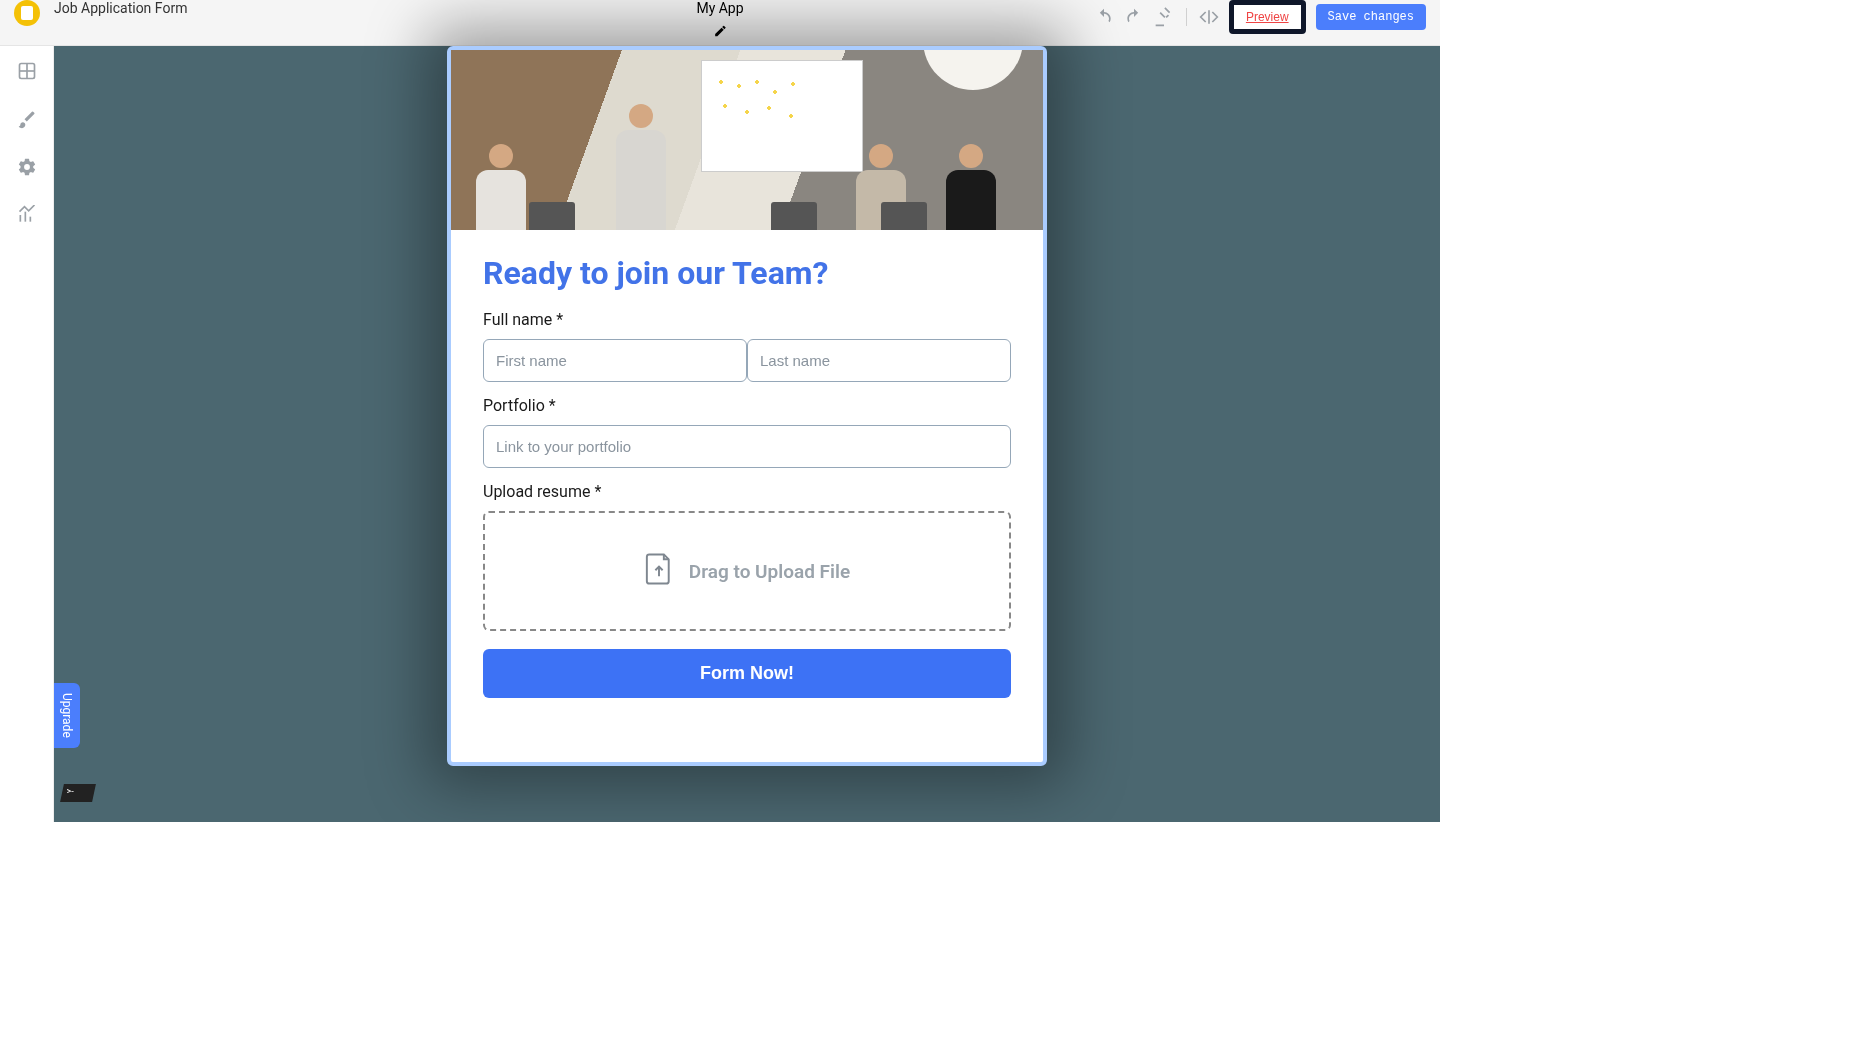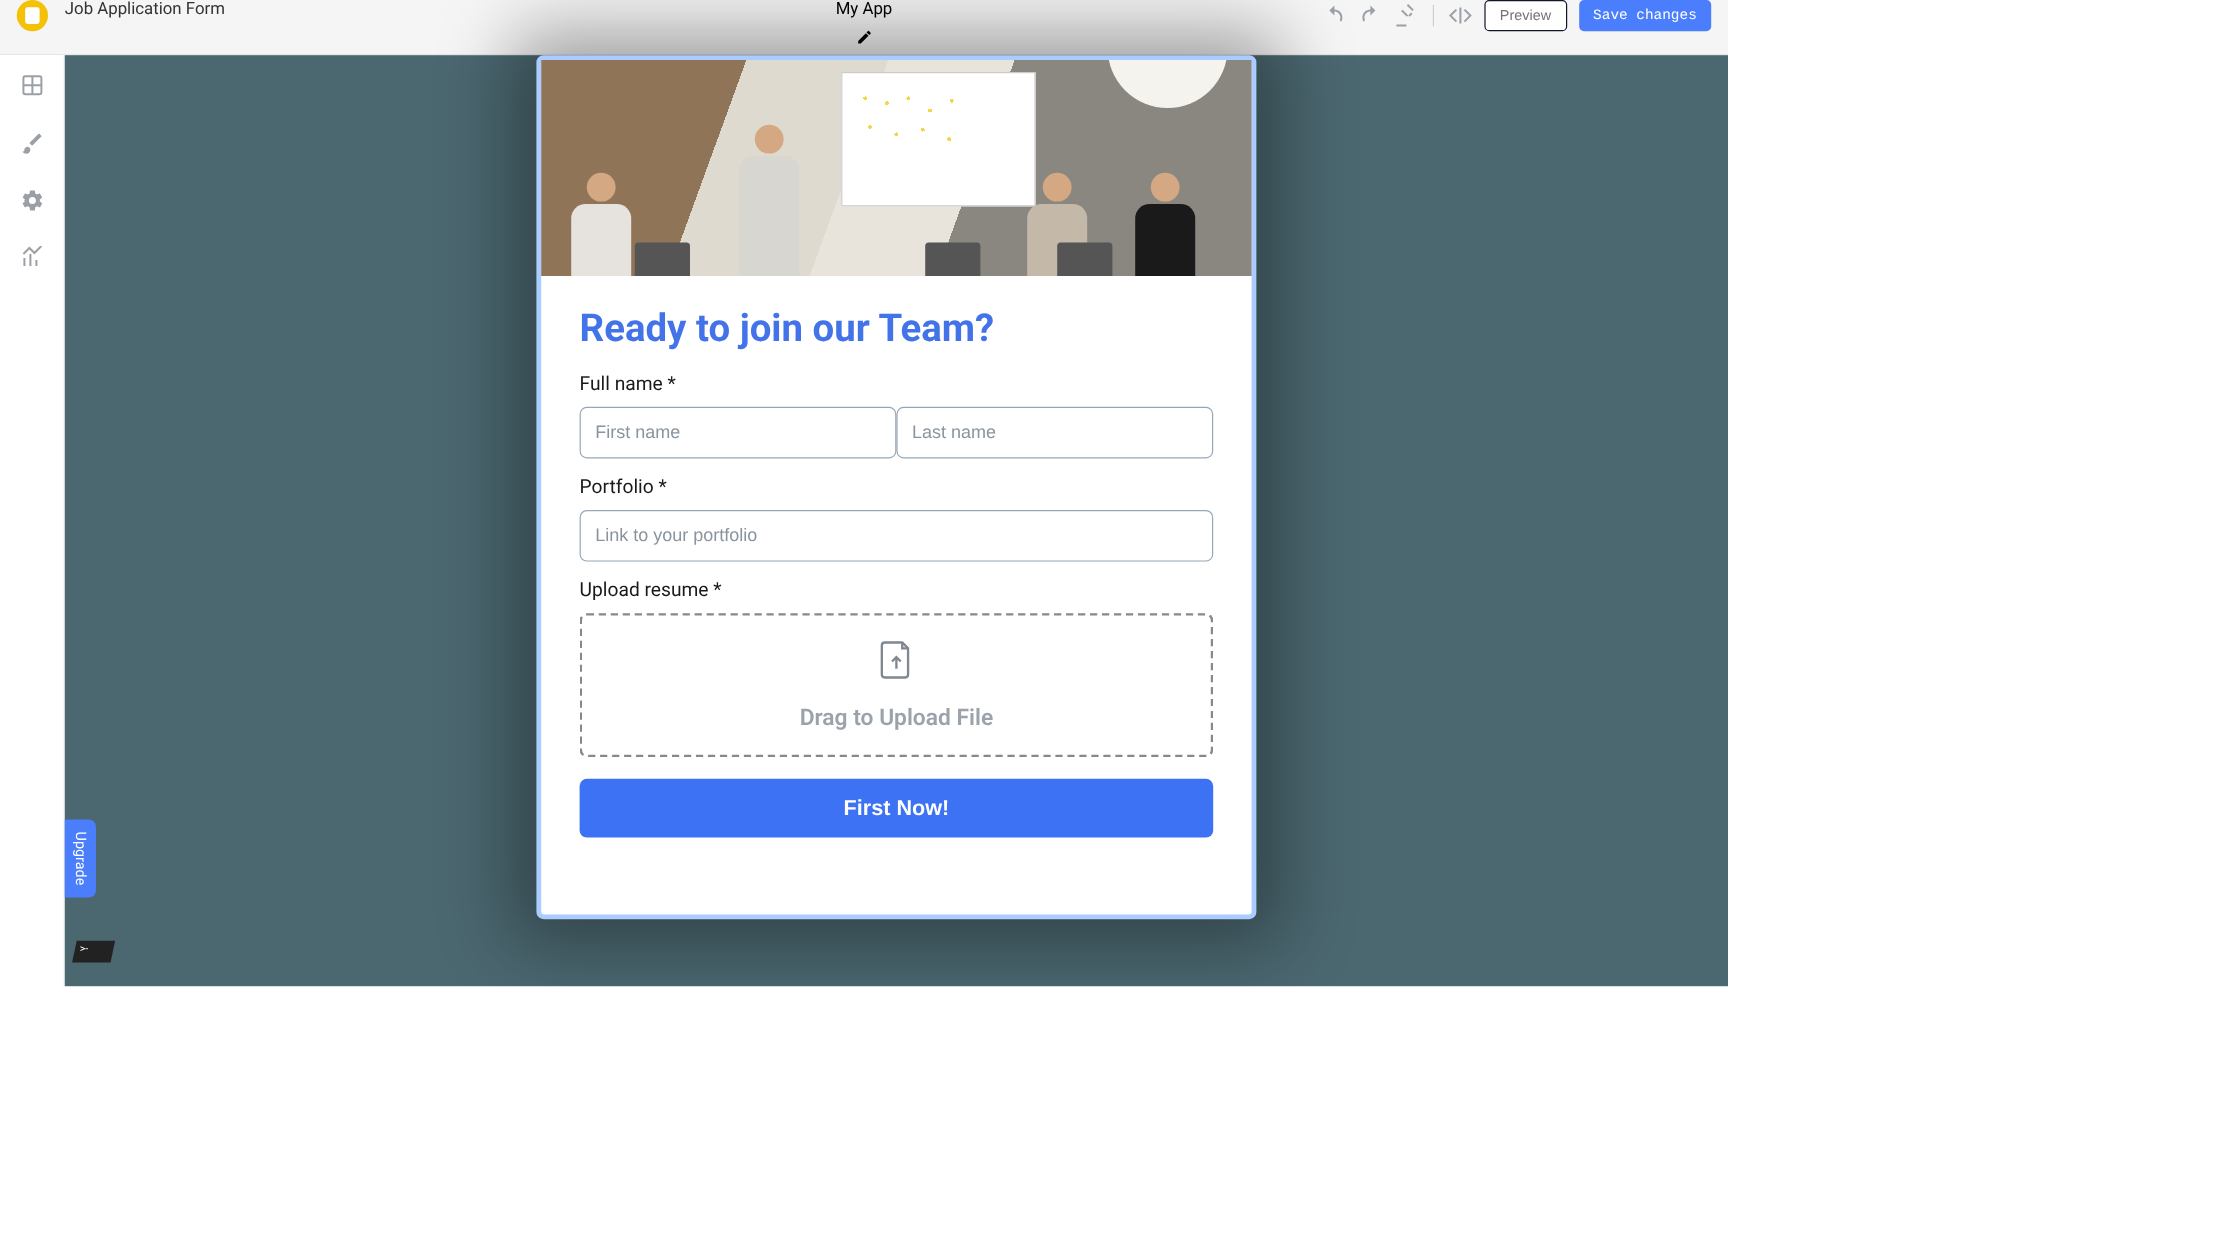--- a/index.html
+++ b/index.html
@@ -66,27 +66,28 @@
       align-items: center;
     }
     .tb-icon svg { width: 20px; height: 20px; }
     .tb-divider {
       width: 1px;
       height: 18px;
       background: #d0d0d0;
       margin: 0 2px;
     }
     .btn-preview {
-      border: 1px solid #0f172a;
-      color: #737373;
+      border: 5px solid #0f172a;
+      color: #ef4444;
       background: #fff;
       padding: 5px 12px;
       border-radius: 4px;
       font-size: 12px;
       cursor: pointer;
+      text-decoration: underline;
     }
     .btn-save {
       background: #4b7efc;
       color: #fff;
       border: none;
       padding: 6px 12px;
       border-radius: 4px;
       font-size: 12px;
       cursor: pointer;
       font-family: Liberation Mono, monospace;
@@ -222,21 +223,21 @@
       border: 1px solid #95a7b8;
       border-radius: 6px;
       color: #333;
     }
     .text-input::placeholder { color: #8a949e; }
     .dropzone {
       border: 2px dashed #888;
       border-radius: 6px;
       height: 120px;
       display: flex;
-      flex-direction: column;
+      flex-direction: row;
       align-items: center;
       justify-content: center;
       gap: 15px;
       color: #9aa3ab;
     }
     .dropzone svg { width: 30px; height: 34px; color:#7f8790;}
     .drop-text { font-size: 19px; font-weight:600; }
     .apply-btn {
       margin-top: 18px;
       width: 100%;
@@ -390,20 +391,20 @@
           <span>
             <svg viewBox="0 0 24 28" fill="none" stroke="currentColor" stroke-width="1.6">
                 <path d="M4 2h12l4 4v18a2 2 0 01-2 2H4a2 2 0 01-2-2V4a2 2 0 012-2z"></path>
                 <polyline points="16 2 16 6 20 6"></polyline>
                 <line x1="12" y1="20" x2="12" y2="12"></line>
                 <polyline points="9 15 12 12 15 15"></polyline>
               </svg>
           </span>
           <div class="drop-text">Drag to Upload File</div>
         </div>
-        <button class="apply-btn">First Now!</button>
+        <button class="apply-btn">Form Now!</button>
       </div>
     </div>
 
     <div class="upgrade-tab">Upgrade</div>
     <div class="console-icon"></div>
   </div>
 </div>
 
 </body></html>

